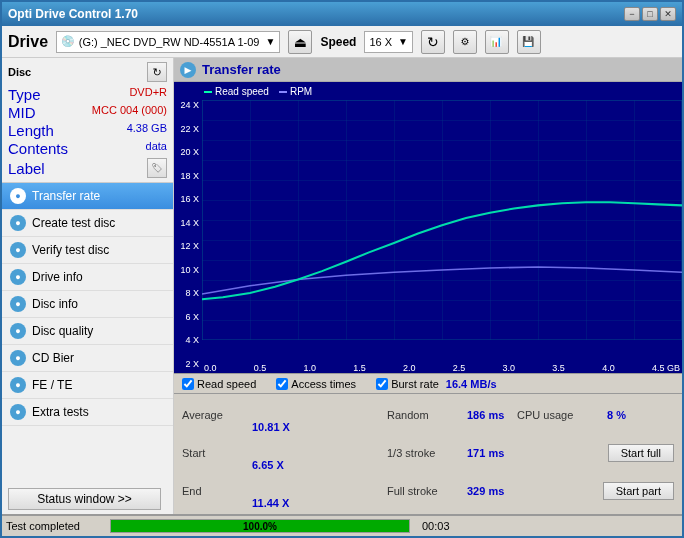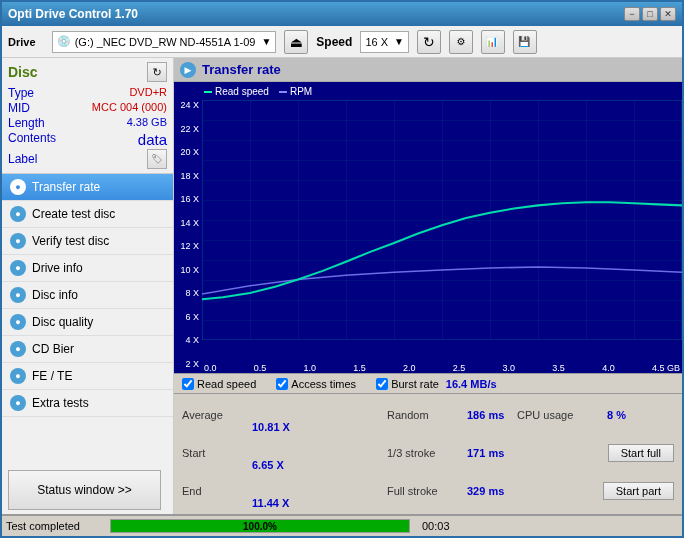--- a/index.html
+++ b/index.html
@@ -48,21 +48,21 @@
     
     .drive-bar {
       background: #f0f0f0;
       border-bottom: 1px solid #ccc;
       display: flex;
       align-items: center;
       padding: 3px 6px;
       gap: 8px;
       height: 32px;
     }
-    .drive-label { font-size: 11px; font-weight: bold; color: #000; min-width: 36px; }
+    .drive-label { font-size: 16px; font-weight: bold; color: #000; min-width: 36px; }
     .drive-select {
       display: flex; align-items: center;
       border: 1px solid #aaa;
       background: white;
       height: 22px;
       padding: 0 4px;
       font-size: 12px;
     }
     .icon-btn {
       width: 24px; height: 24px;
@@ -87,38 +87,38 @@
     
     .disc-panel {
       background: #f0f0f0;
       border-bottom: 1px solid #ccc;
       padding: 4px 6px;
     }
     .disc-header {
       display: flex; align-items: center; justify-content: space-between;
       margin-bottom: 4px;
     }
-    .disc-title { font-weight: bold; font-size: 14px; color: #4d7c0f; }
+    .disc-title { font-weight: bold; font-size: 11px; color: #000000; }
     .disc-refresh-btn {
       width: 20px; height: 20px;
       background: linear-gradient(to bottom, #f5f5f5, #ddd);
       border: 1px solid #aaa;
       cursor: pointer;
       display: flex; align-items: center; justify-content: center;
       font-size: 11px;
     }
     .disc-row {
       display: flex;
       justify-content: space-between;
       margin-bottom: 1px;
     }
-    .disc-key { color: #0000cc; font-size: 12px; }
+    .disc-key { color: #0000cc; font-size: 15px; }
     .disc-val { color: #cc0000; font-size: 11px; text-align: right; }
     .disc-val-blue { color: #0000cc; font-size: 11px; text-align: right; }
-    .disc-val-data { color: #0000cc; font-size: 15px; cursor: pointer; }
+    .disc-val-data { color: #0000cc; font-size: 11px; cursor: pointer; }
 
     .label-row {
       display: flex; align-items: center; justify-content: space-between;
     }
     .label-icon-btn {
       width: 20px; height: 20px;
       background: linear-gradient(to bottom, #f5f5f5, #ddd);
       border: 1px solid #aaa;
       cursor: pointer;
       display: flex; align-items: center; justify-content: center;
@@ -148,21 +148,21 @@
       flex-shrink: 0;
     }
     .nav-icon-blue { background: #4a9fd4; color: white; }
     .nav-icon-active { background: white; color: #3a8ee0; }
 
     
     .status-window-btn {
       margin: auto 12px 4px 6px;
       background: linear-gradient(to bottom, #f5f5f5, #ddd);
       border: 1px solid #aaa;
-      padding: 12px 6px;
+      padding: 3px 6px;
       cursor: pointer;
       font-size: 12px;
       text-align: center;
     }
 
     
     .content-area {
       flex: 1;
       display: flex;
       flex-direction: column;

